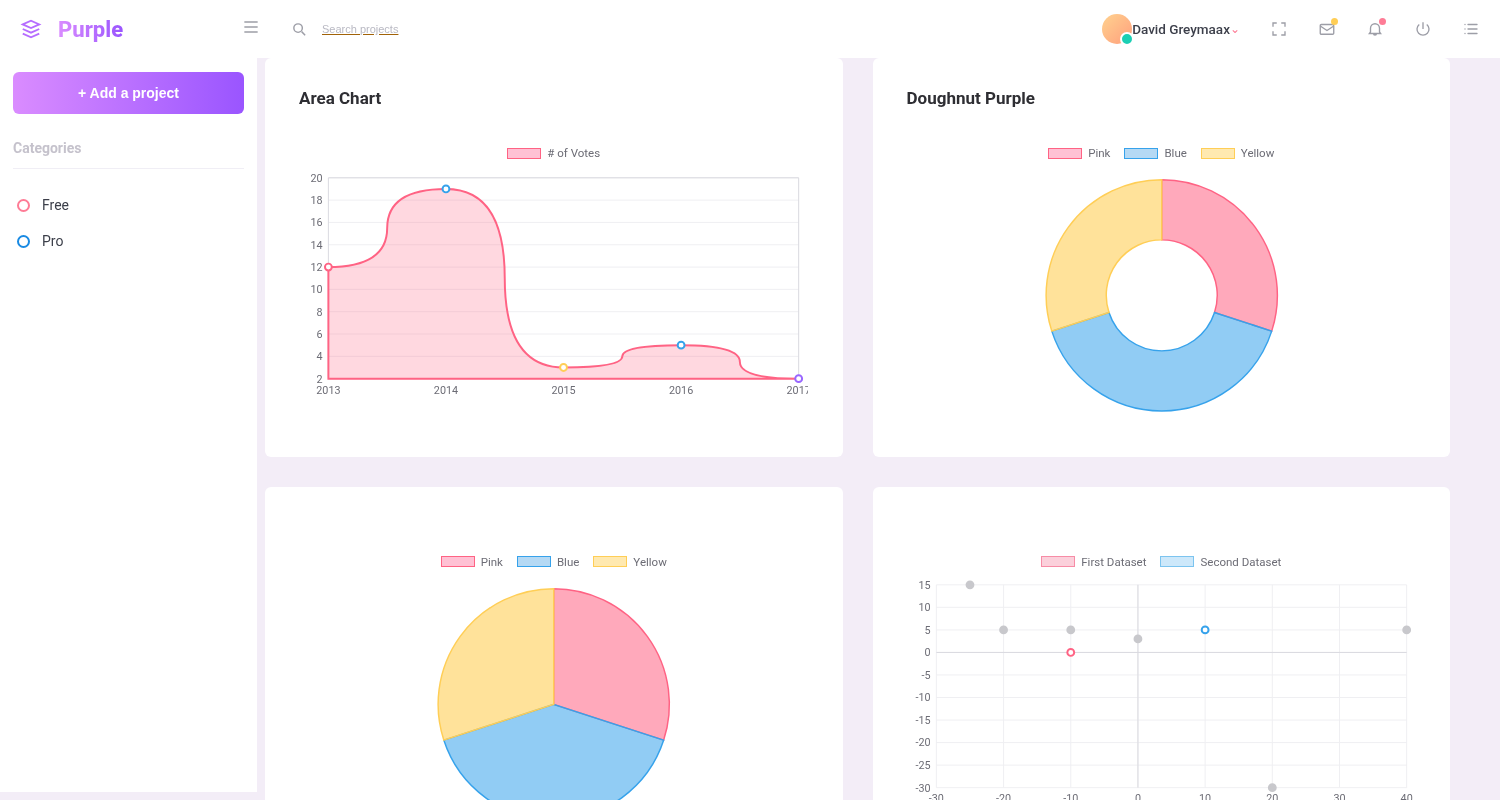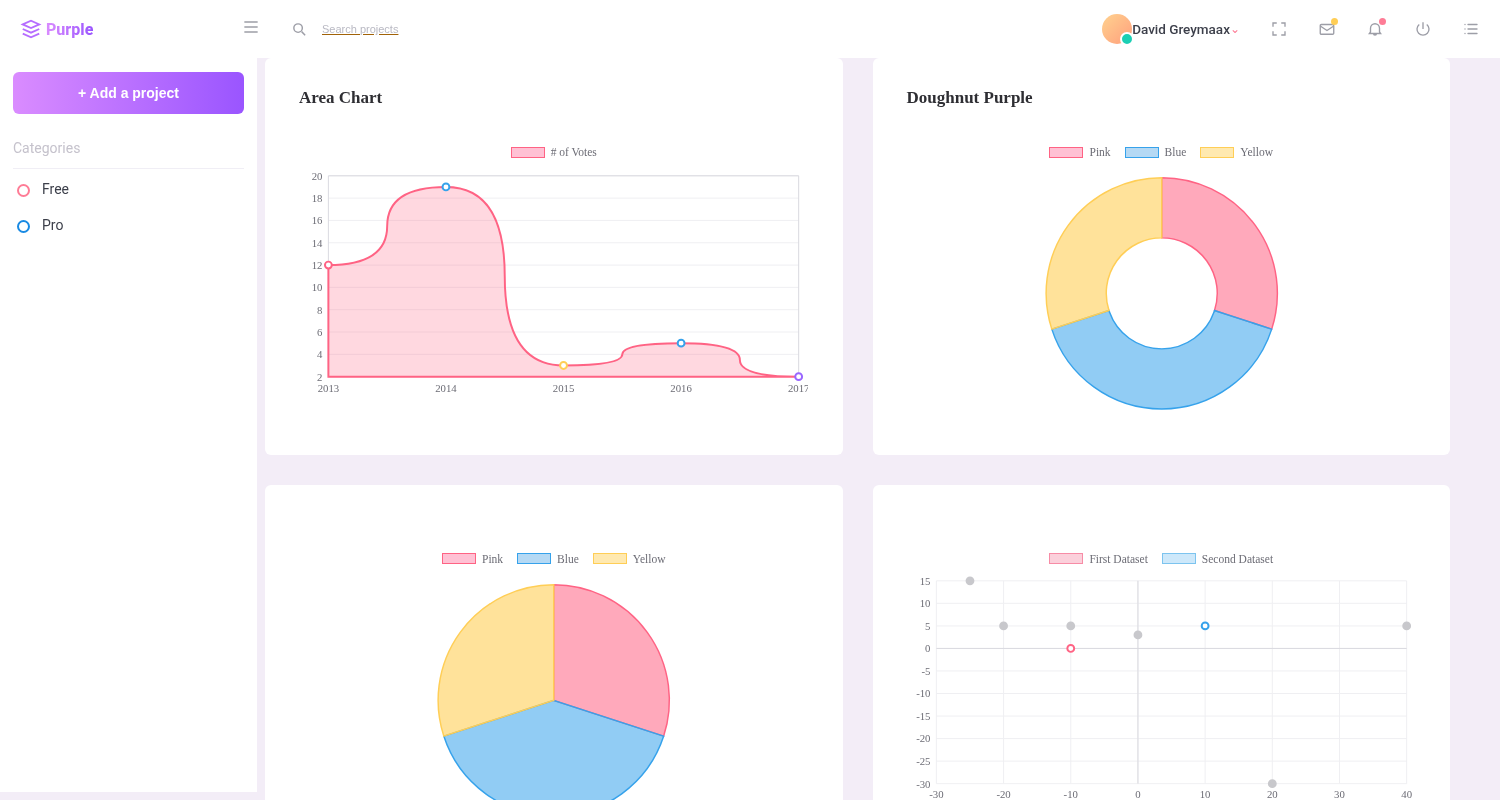--- a/index.html
+++ b/index.html
@@ -1,43 +1,43 @@
 <!DOCTYPE html>
 <html><head>
 <meta charset="utf-8">
 <style>
 * { box-sizing: border-box; margin:0; padding:0;}
 body { font-family: -apple-system,BlinkMacSystemFont,"Segoe UI",Roboto,Helvetica,Arial,sans-serif; background:#f3edf7; color:#343a40; width:1500px; height:800px; overflow:hidden;}
 .topbar { position:fixed; top:0; left:0; right:0; height:58px; background:#fff; display:flex; align-items:center; padding:0 20px; z-index:10;}
-.logo { display:flex; align-items:center; gap:4px; font-weight:800; font-size:16px; width:215px; }
+.logo { display:flex; align-items:center; gap:16px; font-weight:800; font-size:22px; width:215px; }
 .logo svg { width:22px; height:22px;}
 .logo-text { background:linear-gradient(90deg,#da8cff,#9a55ff); -webkit-background-clip:text; background-clip:text; color:transparent;}
 .menu-btn { margin-left:6px; color:#9d9ea7; cursor:pointer;}
 .search { display:flex; align-items:center; margin-left:30px; gap:14px; color:#9d9ea7;}
 .search input { border:none; outline:none; font-size:11px; color:#a16207; width:260px;text-decoration:underline;}
 .search input::placeholder{color:#b9b9c3;}
 .top-right { margin-left:auto; display:flex; align-items:center; gap:30px; }
 .user { display:flex; align-items:center; cursor:pointer;}
 .avatar { width:30px; height:30px; border-radius:50%; background:linear-gradient(135deg,#ffd28f,#ff9f7d); position:relative;}
 .avatar::after{content:"";position:absolute;right:-2px;bottom:-2px;width:10px;height:10px;border-radius:50%;background:#1bcfb4;border:2px solid #fff;}
 .user-name{ font-size:13.5px; color:#3c3f4a; font-weight:500;}
 .chev{ color:#fe7c96; font-size:12px;}
 .ico { color:#9d9ea7; cursor:pointer; position:relative; display:flex; align-items:center;}
 .ico .dot{ position:absolute; top:-2px; right:-2px; width:7px; height:7px; border-radius:50%;}
 .ico svg{width:18px;height:18px;}
 
 .sidebar { position:fixed; top:58px; left:0; bottom:8px; width:257px; background:#fff; padding:14px 13px;}
 .add-btn { width:100%; background:linear-gradient(90deg,#da8cff,#9a55ff); color:#fff; border:none; border-radius:6px; padding:13px 0; font-size:14px; font-weight:600; cursor:pointer; margin-bottom:26px;}
-.cat-title { color:#c5c2cc; font-size:14px; font-weight:400; padding-bottom:12px; border-bottom:1px solid #f0eef5; margin-bottom:2px;}
-.cat-item { display:flex; align-items:flex-end; gap:12px; font-size:14px; color:#3c3f4a; padding:10px 4px; cursor:pointer;}
+.cat-title { color:#c5c2cc; font-size:14px; font-weight:700; padding-bottom:12px; border-bottom:1px solid #f0eef5; margin-bottom:18px;}
+.cat-item { display:flex; align-items:center; gap:12px; font-size:14px; color:#3c3f4a; padding:10px 4px; cursor:pointer;}
 .cat-item .bubble{ width:13px;height:13px;border-radius:50%; }
 .bubble.red{border:2px solid #fe7c96;}
 .bubble.blue{border:2px solid #198ae3;}
 
-.main { position:absolute; top:58px; left:235px; right:20px; bottom:0; padding:0px 30px 0 30px; overflow:auto;font-family:Liberation Serif, serif;}
+.main { position:absolute; top:58px; left:235px; right:20px; bottom:0; padding:0px 30px 0 30px; overflow:auto;}
 .grid { display:grid; grid-template-columns:1fr 1fr; gap:30px;}
 .card { background:#fff; border-radius:6px; padding:30px 34px; }
 .card-title { font-size:17px; font-weight:700; color:#2e2e33; margin-bottom:18px;}
 .legend { display:flex; justify-content:center; gap:14px; margin-bottom:8px;margin-top:38px;}
 .legend-item { display:flex; align-items:center; gap:6px; font-size:11.5px; color:#6c6c75;}
 .sw { width:34px; height:11px; border:1px solid rgba(0,0,0,0.15);}
 .sw.pink{background:#ffc1d4;border-color:#ff6384;}
 .sw.blue{background:#b5d9f4;border-color:#36a2eb;}
 .sw.yellow{background:#ffe9b0;border-color:#ffce56;}
 .sw.flat-pink{background:#fbd0db;border-color:#f78ca6;}

